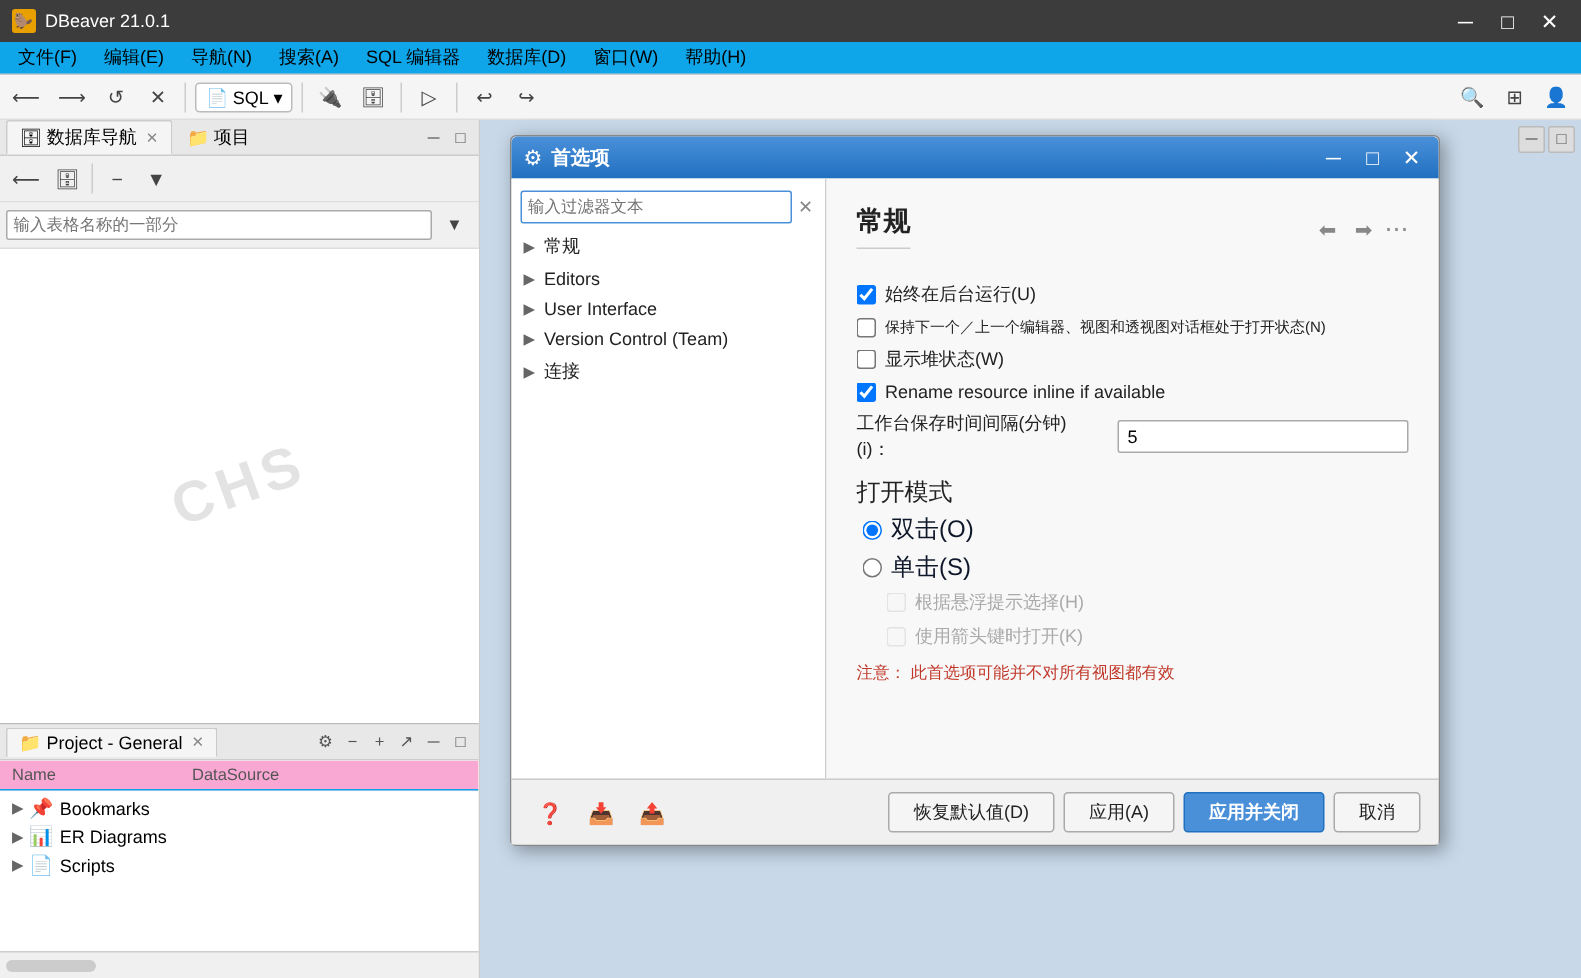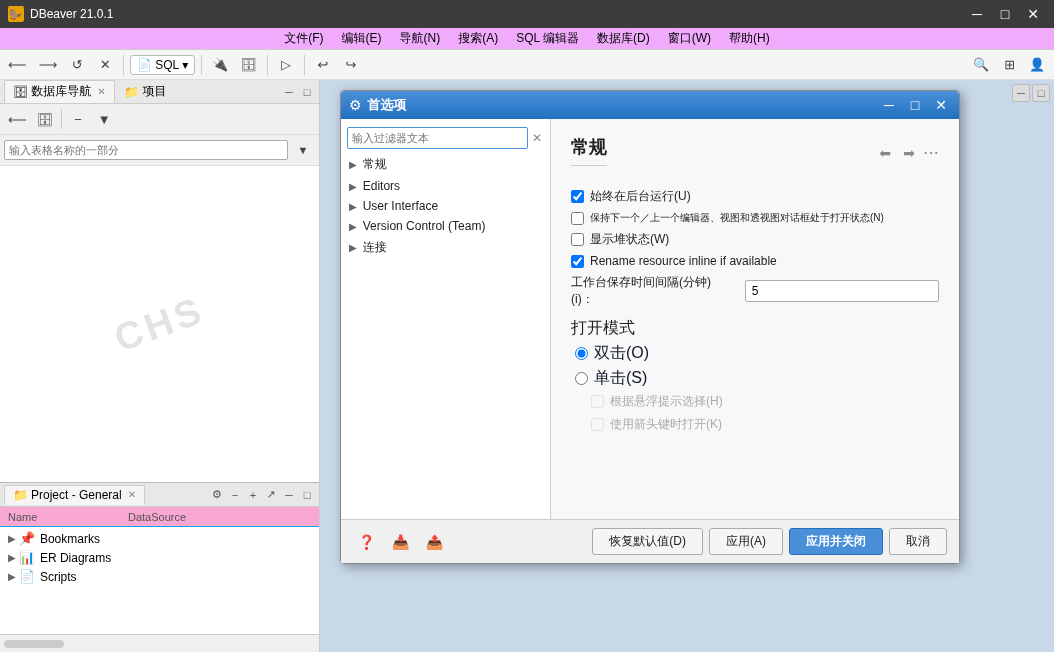--- a/index.html
+++ b/index.html
@@ -6,21 +6,21 @@
     body { font-family: 'Microsoft YaHei', SimSun, Arial, sans-serif; font-size: 12px; background: #d6e4f0; overflow: hidden; width: 1054px; height: 652px; }
 
     
     .title-bar { background: #3c3c3c; color: #fff; height: 28px; display: flex; align-items: center; padding: 0 8px; gap: 6px; }
     .title-bar-icon { width: 16px; height: 16px; background: #e8a000; border-radius: 2px; display: flex; align-items: center; justify-content: center; font-size: 10px; color: #fff; font-weight: bold; }
     .title-bar-text { flex: 1; font-size: 12px; }
     .title-bar-controls { display: flex; gap: 2px; }
     .title-bar-btn { width: 26px; height: 20px; background: transparent; border: none; color: #fff; cursor: pointer; display: flex; align-items: center; justify-content: center; font-size: 14px; }
 
     
-    .menu-bar { background: #f0abfc; border-bottom: 1px solid #ccc; height: 22px; display: flex; align-items: center; padding: 0 4px; gap: 2px; justify-content: center; }
+    .menu-bar { background: #0ea5e9; border-bottom: 1px solid #ccc; height: 22px; display: flex; align-items: center; padding: 0 4px; gap: 2px; }
     .menu-item { padding: 2px 8px; cursor: pointer; font-size: 12px; color: #000; border-radius: 2px; }
 
     
     .toolbar { background: #f5f5f5; border-bottom: 1px solid #ddd; height: 30px; display: flex; align-items: center; padding: 0 4px; gap: 4px; }
     .toolbar-btn { height: 24px; min-width: 24px; background: transparent; border: 1px solid transparent; border-radius: 3px; cursor: pointer; display: flex; align-items: center; justify-content: center; font-size: 13px; color: #444; padding: 0 3px; }
     .toolbar-sep { width: 1px; height: 20px; background: #ccc; margin: 0 2px; }
     .sql-btn { background: #fff; border: 1px solid #bbb; border-radius: 3px; padding: 2px 6px; cursor: pointer; font-size: 12px; display: flex; align-items: center; gap: 3px; }
 
     
     .main-area { display: flex; height: calc(652px - 28px - 22px - 30px); }
@@ -350,20 +350,23 @@
             <div class="checkbox-row disabled" style="padding-left:20px;">
               <input type="checkbox" id="cb5" disabled="" style="">
               <label for="cb5">根据悬浮提示选择(H)</label>
             </div>
             <div class="checkbox-row disabled" style="padding-left:20px;">
               <input type="checkbox" id="cb6" disabled="" style="">
               <label for="cb6">使用箭头键时打开(K)</label>
             </div>
           </div>
 
+          <div class="note-row">
+            <span>注意：  此首选项可能并不对所有视图都有效</span>
+          </div>
         </div>
       </div>
 
       <div class="dialog-footer">
         <div class="dialog-footer-left">
           <button class="footer-icon-btn">❓</button>
           <button class="footer-icon-btn">📥</button>
           <button class="footer-icon-btn">📤</button>
         </div>
         <div class="dialog-footer-right">

